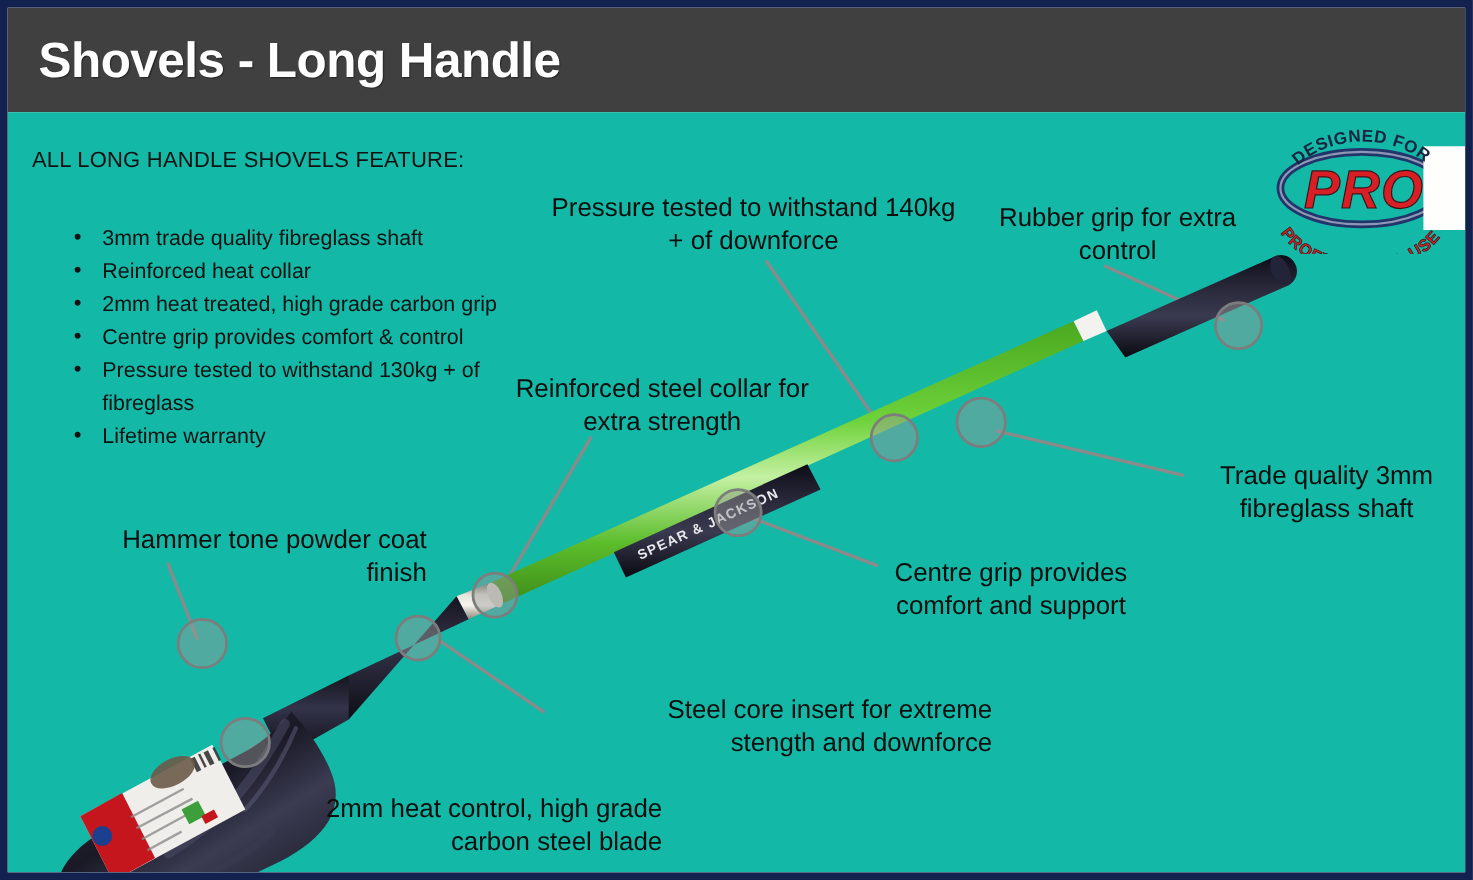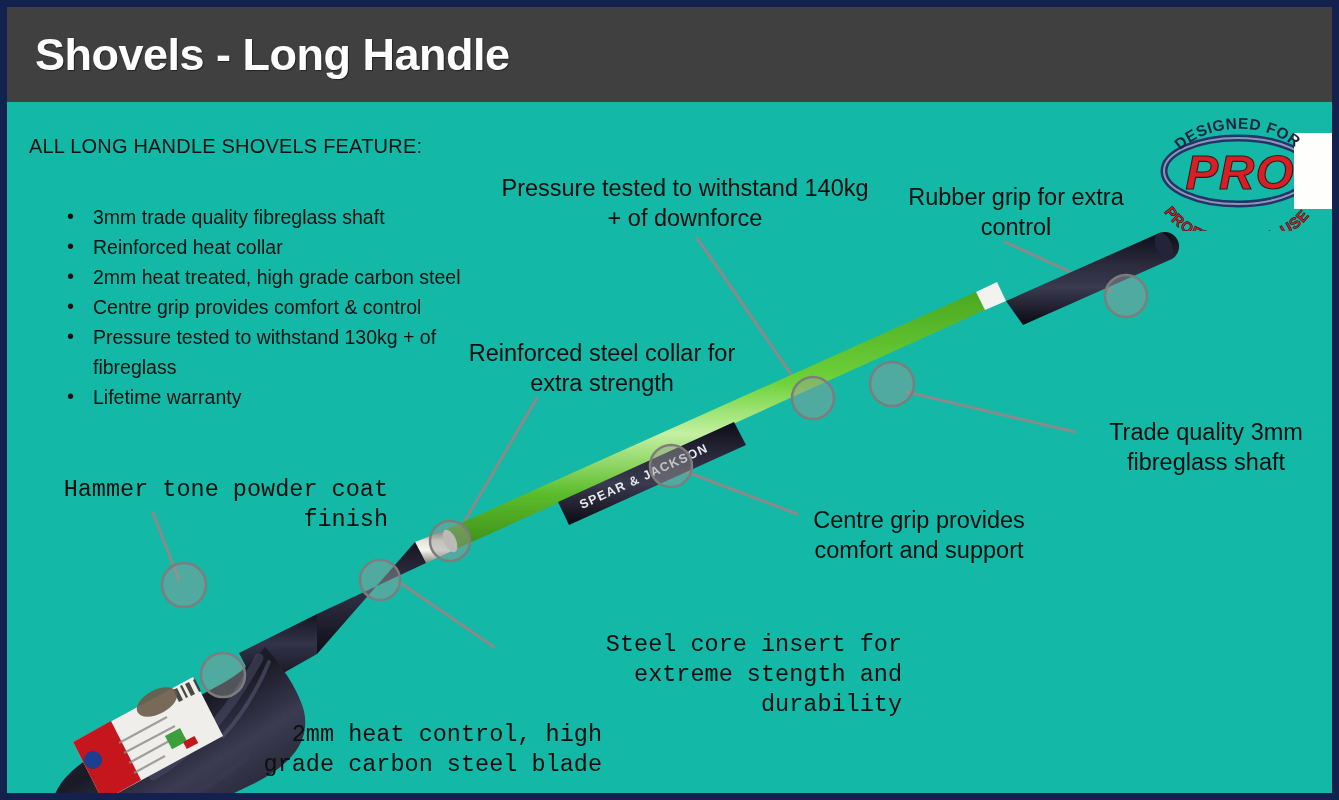--- a/index.html
+++ b/index.html
@@ -101,21 +101,21 @@
   }
 
   
   .callout {
     position: absolute;
     font-size: 23.5px;
     line-height: 30px;
     color: #0e0e0e;
     white-space: pre-line;
   }
-  .callout.align-right { text-align: right; font-family: Liberation Mono, monospace; }
+  .callout.align-right { text-align: right; }
   .callout.align-left  { text-align: center; }
 
   #callout-pressure   { left: 493px; top: 71px;  width: 370px; }
   #callout-rubber     { left: 875px; top: 80px;  width: 268px; }
   #callout-collar     { left: 450px; top: 236px; width: 290px; }
   #callout-trade      { left: 1074px; top: 315px; width: 250px; }
   #callout-centre     { left: 797px; top: 403px; width: 230px; }
   #callout-hammer     { left: 48px;  top: 373px; width: 333px; }
   #callout-steelcore  { left: 533px; top: 528px; width: 362px; }
   #callout-carbon     { left: 228px; top: 618px; width: 367px; }
@@ -138,21 +138,21 @@
   <div id="header-bar">
     <div id="header-title">Shovels - Long Handle</div>
   </div>
 
   <div id="body-panel">
 
     <div id="features-heading">ALL LONG HANDLE SHOVELS FEATURE:</div>
     <ul id="features-list">
       <li>3mm trade quality fibreglass shaft</li>
       <li>Reinforced heat collar</li>
-      <li>2mm heat treated, high grade carbon steel</li>
+      <li>2mm heat treated, high grade carbon grip</li>
       <li>Centre grip provides comfort &amp; control</li>
       <li>Pressure tested to withstand 130kg + of fibreglass</li>
       <li>Lifetime warranty</li>
     </ul>
 
     <svg id="pro-logo" viewBox="0 0 188 122">
       <defs>
         <path id="arcTop" d="M 18,74 A 78,62 0 0 1 172,70"></path>
         <path id="arcBottom" d="M 12,74 A 80,60 0 0 0 176,78"></path>
       </defs>
@@ -302,17 +302,17 @@
         <circle cx="216" cy="573" r="22" fill="#9a9a9a" fill-opacity="0.45" stroke="#7d7d7d" stroke-width="2.5"></circle>
       </g>
     </svg>
 
     <div class="callout align-left" id="callout-pressure">Pressure tested to withstand 140kg + of downforce</div>
     <div class="callout align-left" id="callout-rubber">Rubber grip for extra control</div>
     <div class="callout align-left" id="callout-collar">Reinforced steel collar for extra strength</div>
     <div class="callout align-left" id="callout-trade">Trade quality 3mm fibreglass shaft</div>
     <div class="callout align-left" id="callout-centre">Centre grip provides comfort and support</div>
     <div class="callout align-right" id="callout-hammer">Hammer tone powder coat finish</div>
-    <div class="callout align-right" id="callout-steelcore">Steel core insert for extreme stength and durability</div>
+    <div class="callout align-right" id="callout-steelcore">Steel core insert for extreme stength and downforce</div>
     <div class="callout align-right" id="callout-carbon">2mm heat control, high grade carbon steel blade</div>
 
   </div>
 </div>
 
 </body></html>

